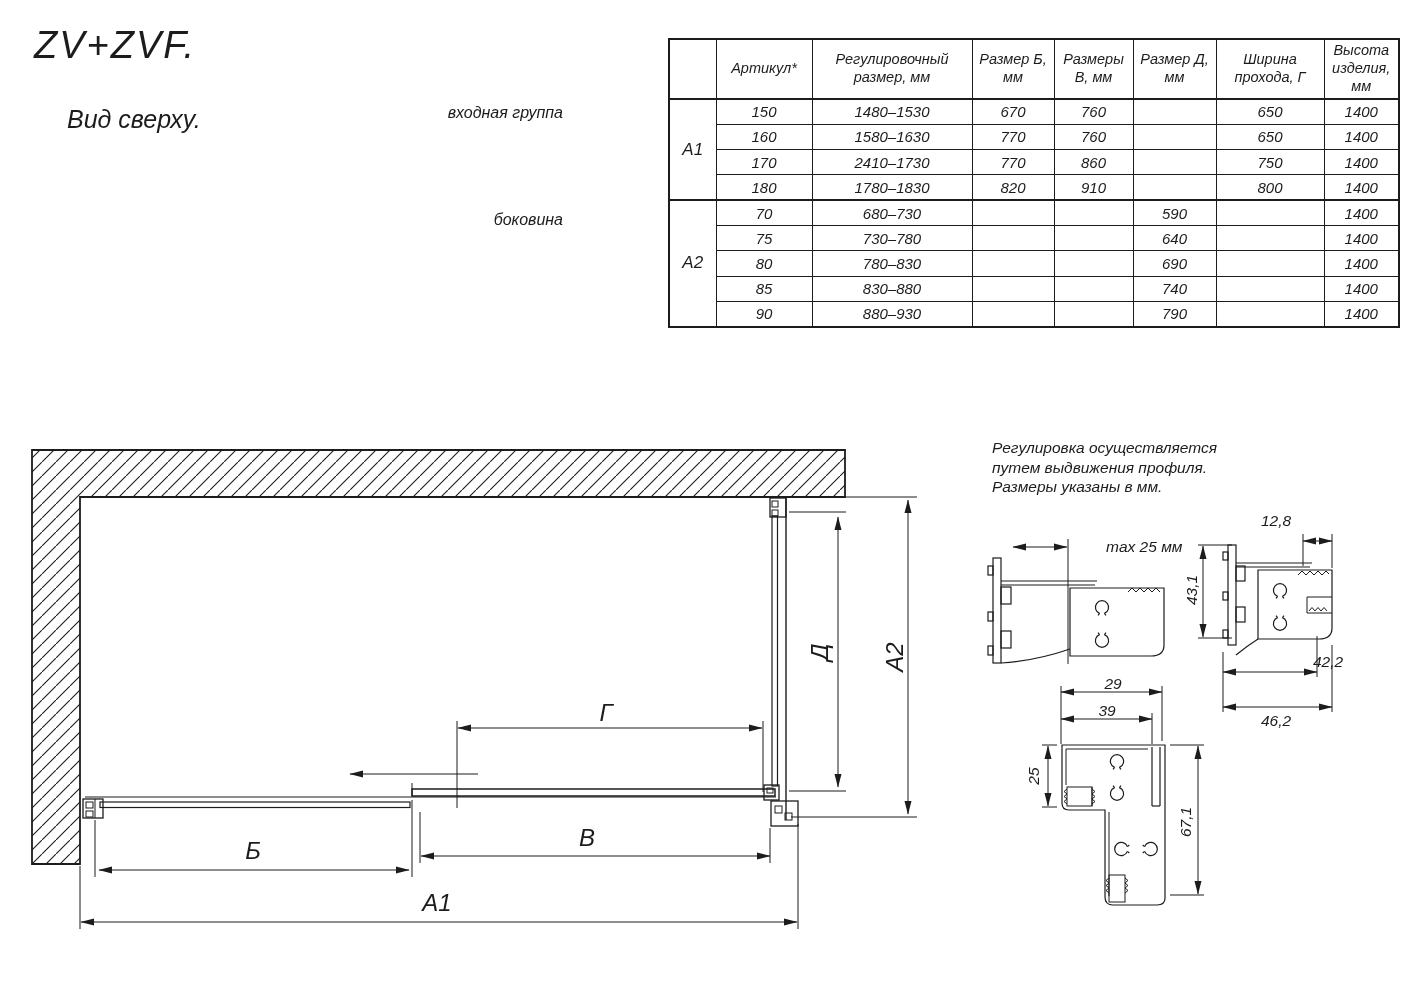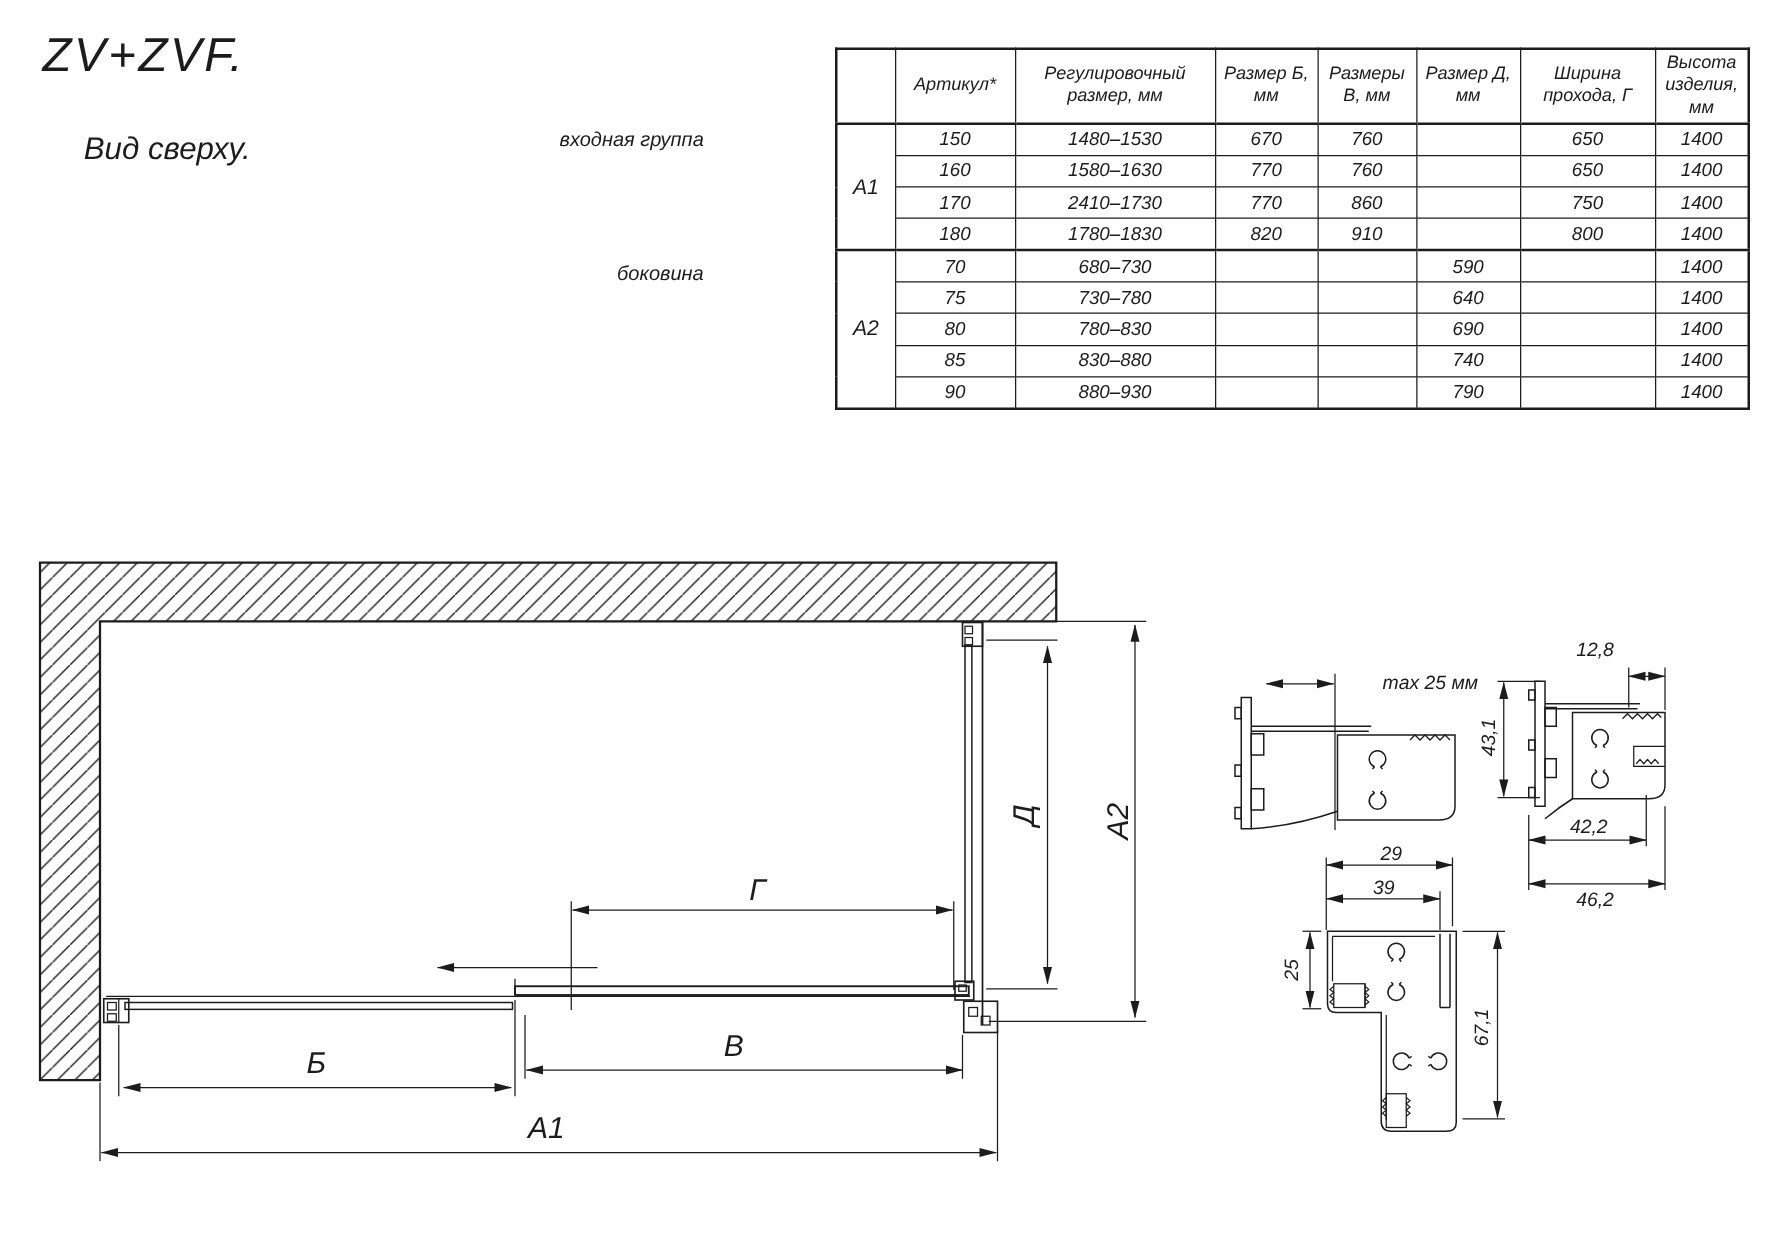--- a/index.html
+++ b/index.html
@@ -306,31 +306,36 @@
           <td></td>
           <td></td>
           <td>790</td>
           <td></td>
           <td>1400</td>
     </tr>
   </tbody>
     </table>
 
 
+  <div class="note">
+    <div>Регулировка осуществляется</div>
+    <div>путем выдвижения профиля.</div>
+    <div>Размеры указаны в мм.</div>
+  </div>
 
   <span class="lbl dimXL" style="left:253px; top:851px;">Б</span>
   <span class="lbl dimXL" style="left:587px; top:838px;">В</span>
   <span class="lbl dimXL" style="left:437px; top:903px;">А1</span>
   <span class="lbl dimXL" style="left:606px; top:713px;">Г</span>
   <span class="lbl dimXL rot" style="left:820px; top:652px;">Д</span>
   <span class="lbl dimXL rot" style="left:895px; top:657px;">А2</span>
 
   <span class="lbl dimS" style="left:1106px; top:538px; transform:none;">max 25 мм</span>
   <span class="lbl dimS" style="left:1276px; top:521px;">12,8</span>
   <span class="lbl dimS rot" style="left:1192px; top:590px;">43,1</span>
-  <span class="lbl dimS" style="left:1271px; top:662px;text-align:right;">42,2</span>
+  <span class="lbl dimS" style="left:1328px; top:662px;text-align:right;">42,2</span>
   <span class="lbl dimS" style="left:1276px; top:697px;margin-top:24px;">46,2</span>
   <span class="lbl dimS" style="left:1113px; top:684px;">29</span>
   <span class="lbl dimS" style="left:1107px; top:711px;">39</span>
   <span class="lbl dimS rot" style="left:1034px; top:776px;">25</span>
   <span class="lbl dimS rot" style="left:1186px; top:822px;">67,1</span>
 
 </div>
 
 </body></html>

